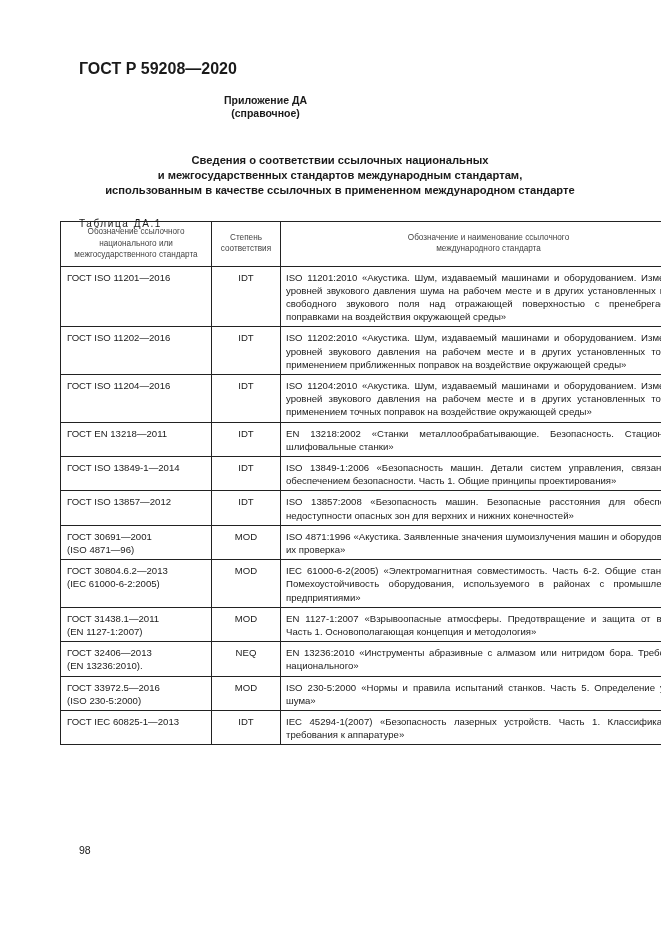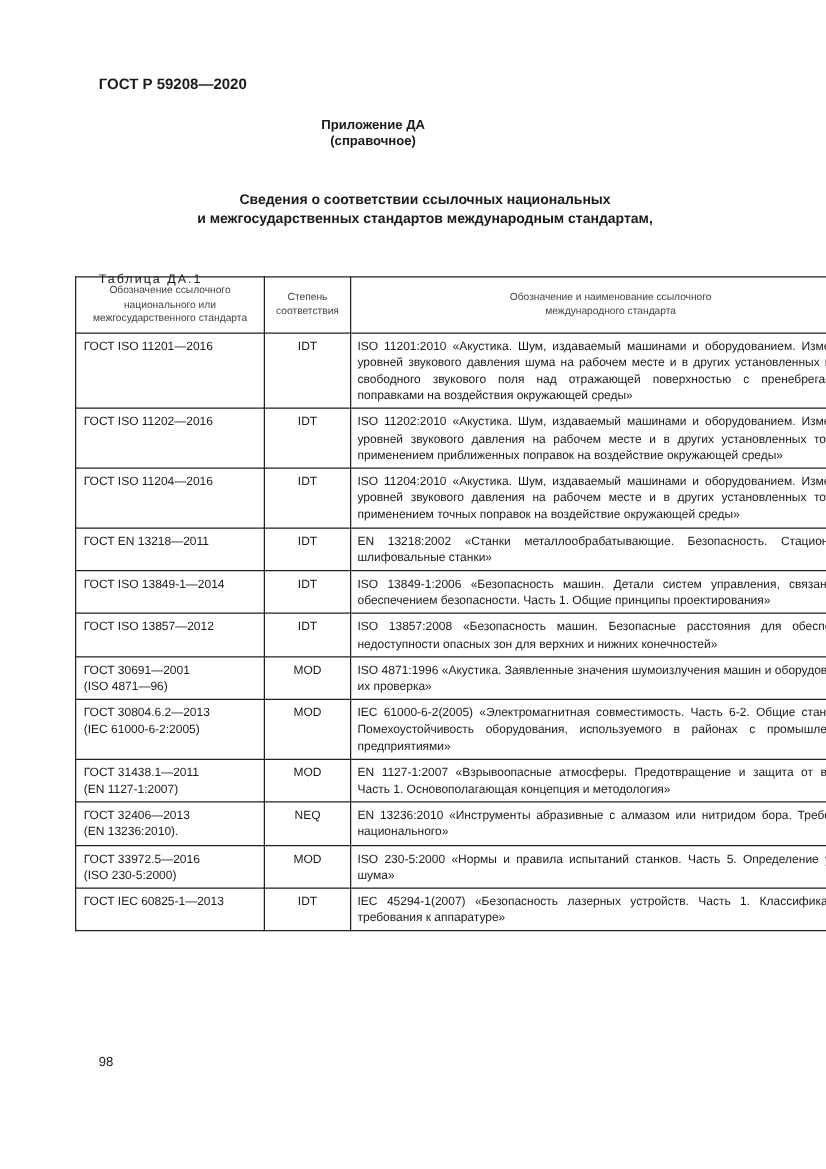--- a/index.html
+++ b/index.html
@@ -1,19 +1,19 @@
 <!DOCTYPE html>
 <html><head>
 <meta charset="utf-8">
 <style>
   html, body { margin: 0; padding: 0; background: #ffffff; }
   body { width: 661px; height: 935px; position: relative; overflow: hidden;
          font-family: "Liberation Sans", sans-serif; color: #1a1a1a; }
-  .doc-code { position: absolute; left: 79px; top: 60px; font-size: 12px; font-weight: bold; }
-  .annex { position: absolute; left: 0; width: 531px; text-align: center; font-size: 10.5px; font-weight: bold; padding-left: 33px; }
+  .doc-code { position: absolute; left: 79px; top: 60px; font-size: 16px; font-weight: bold; }
+  .annex { position: absolute; left: 0; width: 531px; text-align: center; font-size: 10.5px; font-weight: bold; }
   .annex-title { top: 94px; }
   .annex-sub { top: 107px; font-weight: bold; }
   .heading { position: absolute; left: 70px; width: 540px; top: 153px; text-align: center;
              font-size: 11.2px; font-weight: bold; line-height: 15px; }
   .table-label { position: absolute; left: 79px; top: 218px; font-size: 10px; letter-spacing: 1.6px; }
   table.ref { position: absolute; left: 60px; top: 221px; width: 637px; border-collapse: collapse;
               font-size: 9.6px; line-height: 13.2px; }
   table.ref td, table.ref th { border: 1px solid #222; vertical-align: top; padding: 4px 5px 3px 5px; }
   table.ref th { font-weight: normal; font-size: 8.2px; line-height: 11.5px; color: #444;
                  text-align: center; vertical-align: middle; padding: 4px 3px 5px 3px; height: 30px; }
@@ -27,20 +27,21 @@
 <body>
 
 <div class="doc-code">ГОСТ Р 59208—2020</div>
 
 <div class="annex annex-title">Приложение ДА</div>
 <div class="annex annex-sub">(справочное)</div>
 
 <div class="heading">
   <span class="ln">Сведения о соответствии ссылочных национальных</span>
   <span class="ln">и межгосударственных стандартов международным стандартам,</span>
+  <span class="ln">использованным в качестве ссылочных в примененном международном стандарте</span>
 </div>
 
 <div class="table-label">Таблица ДА.1</div>
 
 <table class="ref">
   <thead>
     <tr>
       <th>
         <span class="ln">Обозначение ссылочного</span>
         <span class="ln">национального или</span>

